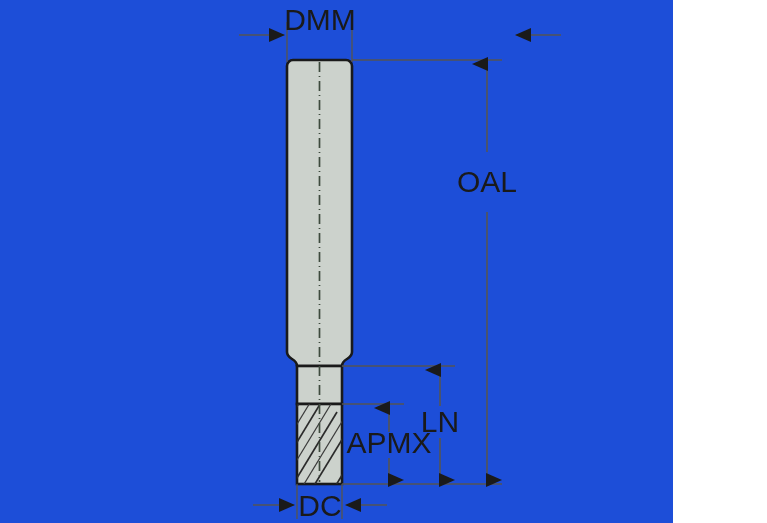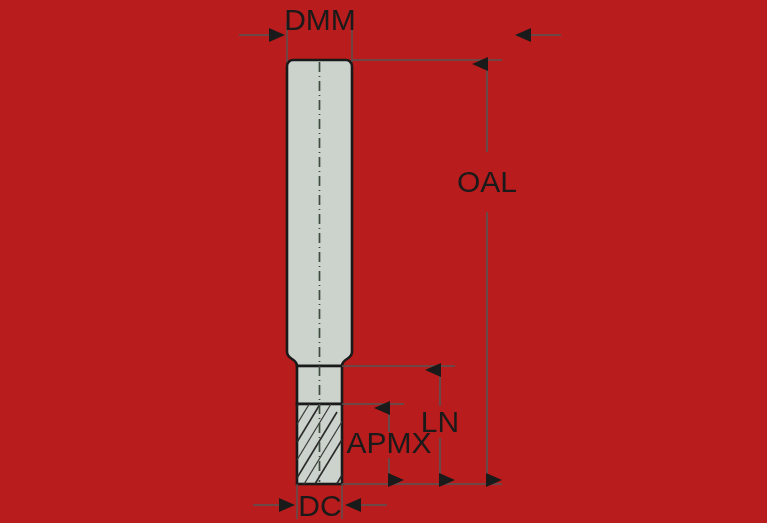--- a/index.html
+++ b/index.html
@@ -5,23 +5,23 @@
   html, body {
     margin: 0;
     padding: 0;
     background: #ffffff;
   }
   body {
     font-family: "Liberation Sans", sans-serif;
   }
   #drawing-root {
     position: relative;
-    width: 767px;
+    width: 673px;
     height: 523px;
-    background: #b91c1c;
+    background: #1d4ed8;
     overflow: hidden;
   }
   #drawing-svg {
     display: block;
     width: 767px;
     height: 523px;
   }
   .dim-text {
     font-family: "Liberation Sans", sans-serif;
     font-size: 30px;

